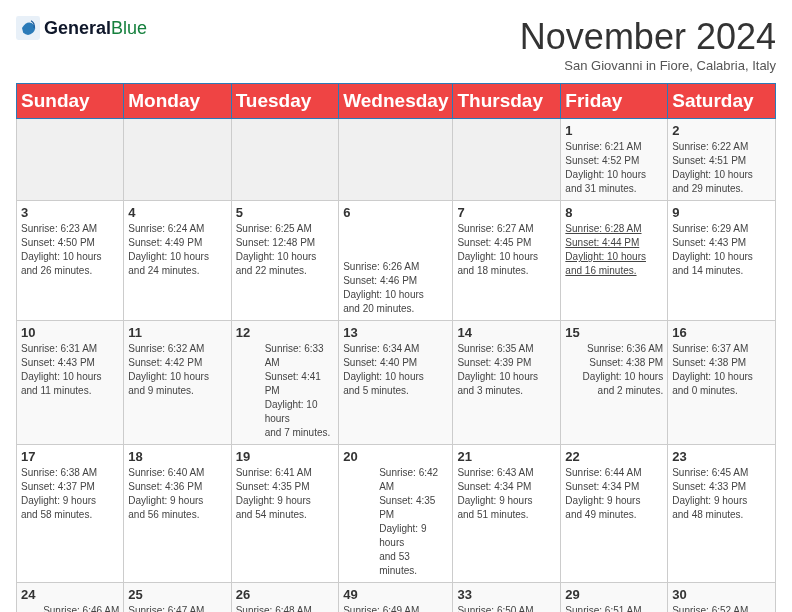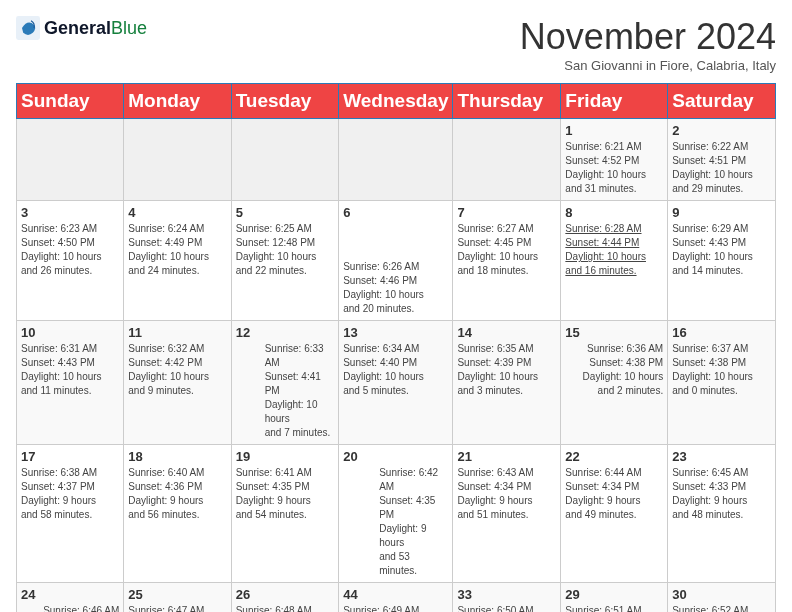--- a/index.html
+++ b/index.html
@@ -316,21 +316,21 @@
 and 44 minutes.</div>
         </td>
         <td>
           <span class="day-number">26</span>
           <div class="day-info" style="white-space: pre-line;">Sunrise: 6:48 AM
 Sunset: 4:14 PM
 Daylight: 9 hours
 and 43 minutes.</div>
         </td>
         <td>
-          <span class="day-number">44</span>
+          <span class="day-number">49</span>
           <div class="day-info" style="white-space: pre-line;">Sunrise: 6:49 AM
 Sunset: 4:31 PM
 Daylight: 9 hours
 and 42 minutes.</div>
         </td>
         <td>
           <span class="day-number">33</span>
           <div class="day-info" style="white-space: pre-line;">Sunrise: 6:50 AM
 Sunset: 4:31 PM
 Daylight: 9 hours

